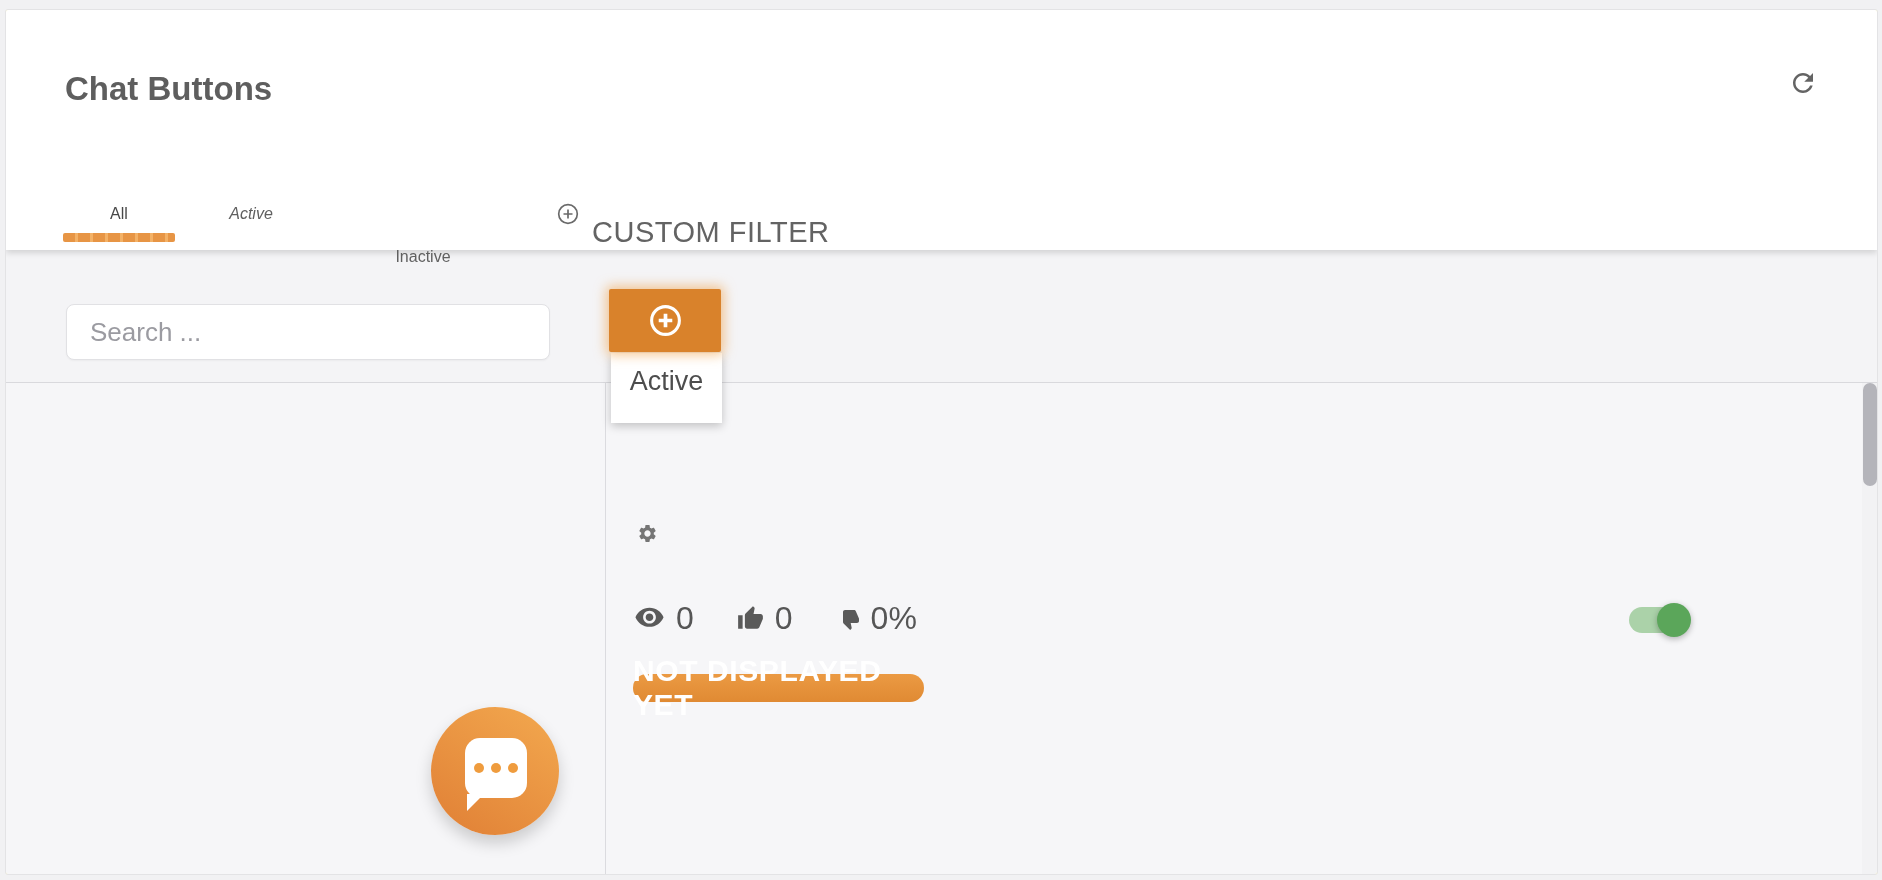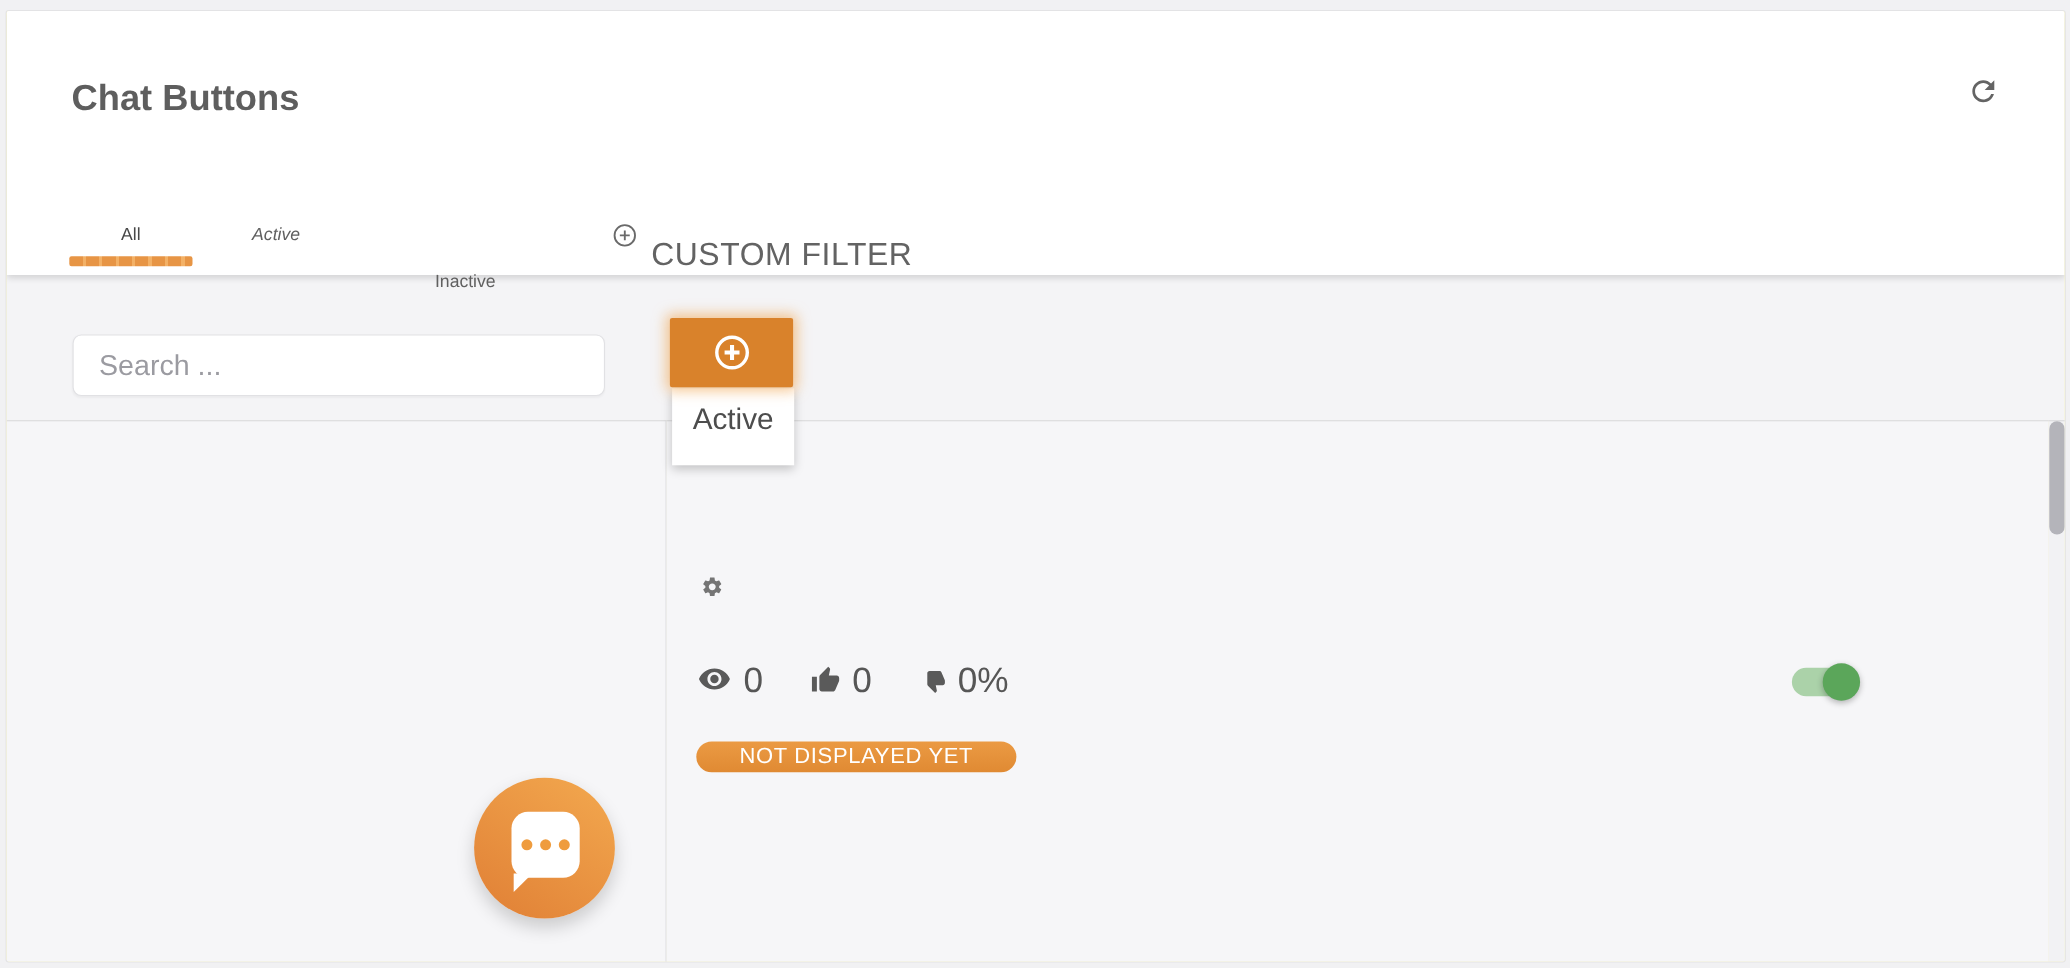--- a/index.html
+++ b/index.html
@@ -94,21 +94,21 @@
   .toggle { position:absolute; left:1623px; top:597px; width:59px; height:26px;
     border-radius:13px; background:var(--toggle-track-green,#abd2a9);
     cursor:pointer; z-index:1; }
   .toggle-knob { position:absolute; right:-3px; top:-4px; width:34px; height:34px;
     border-radius:50%; background:var(--toggle-green,#5ba65a);
     box-shadow:0 2px 6px rgba(0,0,0,.28); }
 
   .status-badge { position:absolute; left:627px; top:664px; width:291px; height:28px;
     border-radius:21px; display:flex; align-items:center; justify-content:center;
     background:linear-gradient(180deg,#eb9a43,#e08a33);
-    color:#fff; font-weight:normal; font-size:20px; letter-spacing:.6px; z-index:1; }
+    color:#fff; font-weight:bold; font-size:30px; letter-spacing:.6px; z-index:1; }
 </style>
 </head>
 <body>
 
 <div class="card">
 
   <div class="header">
     <div class="page-title">Chat Buttons</div>
 
     <button class="refresh-btn" title="">

